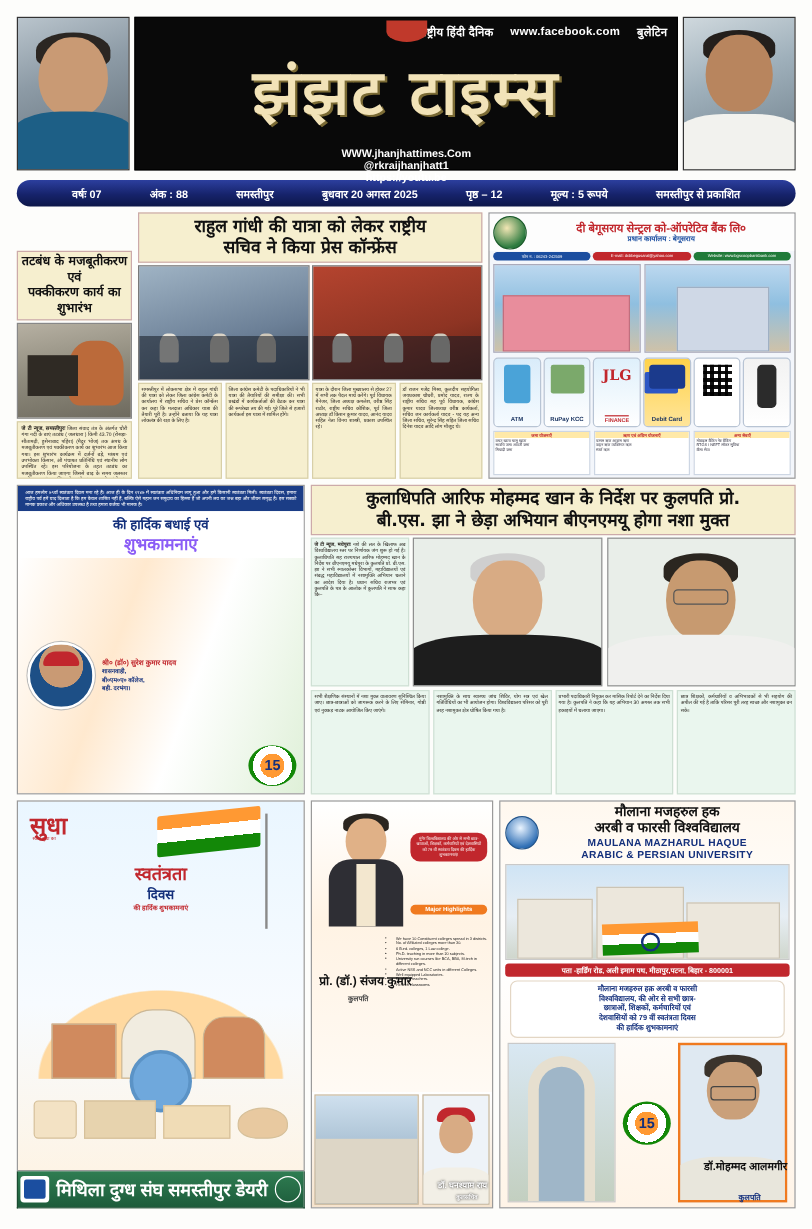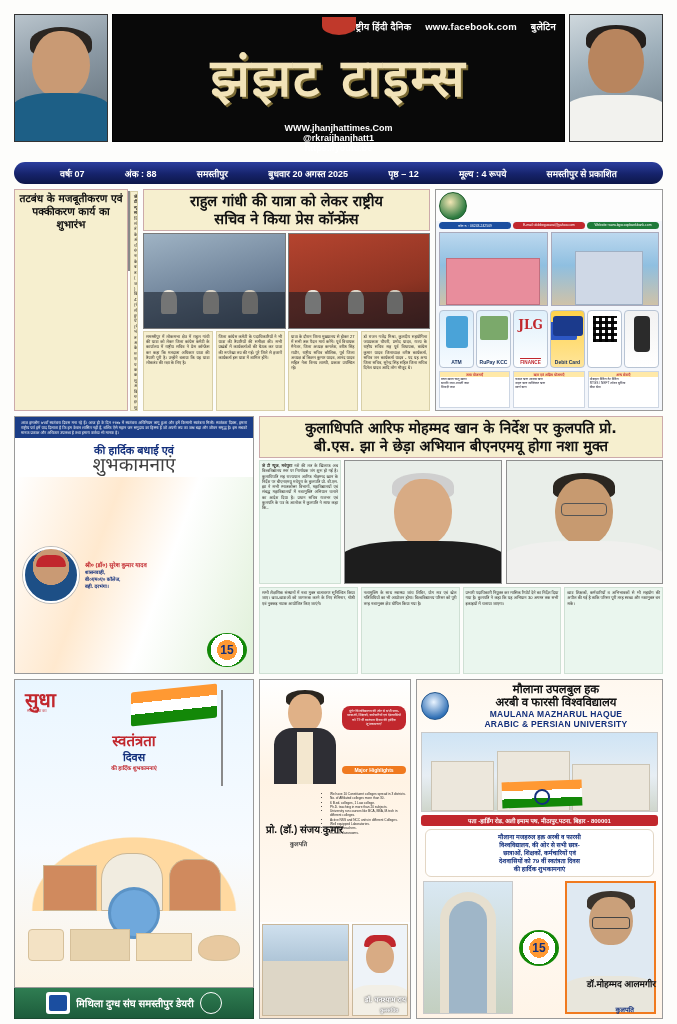--- a/index.html
+++ b/index.html
@@ -53,31 +53,31 @@
     text-shadow:2px 2px 0 #7a6a34;
     margin:-2px 0 0 0;
     white-space:nowrap;
   }
   .mast-bottom{display:flex;align-items:center;justify-content:space-between;height:16px;padding:0 4px;flex-direction:column;}
   .mast-bottom span{color:#fff;font-size:9px;font-weight:bold;}
   .mast-dot{position:absolute;top:2px;left:50%;transform:translateX(-50%);width:34px;height:18px;background:#c0392b;border-radius:0 0 50% 50%;}
 
   
   .infobar{
-    margin-top:20px;height:22px;
+    margin-top:8px;height:22px;
     background:linear-gradient(180deg,#2c3f9e 0%,#16236b 55%,#0d1749 100%);
     border-radius:11px;
     display:flex;align-items:center;justify-content:space-around;
     padding:0 26px;box-sizing:border-box;
   }
   .infobar span{color:#fff;font-size:9px;font-weight:bold;white-space:nowrap;}
 
   
   .band1{display:flex;gap:5px;margin-top:5px;height:222px;}
-  .col-a{width:124px;flex:none;display:flex;}
+  .col-a{width:96px;flex:none;display:flex;flex-direction:column;margin-top:32px;}
   .col-b{width:287px;flex:none;display:flex;flex-direction:column;}
   .col-c{flex:1;}
 
   .hl{
     background:#f6efcf;border:1px solid #caa;
     color:#111;font-weight:bold;text-align:center;
     font-family:"DejaVu Sans","Liberation Sans",sans-serif;
     padding:2px 2px;box-sizing:border-box;
   }
   .hl.small{font-size:10.5px;line-height:13px;}
@@ -160,21 +160,21 @@
      linear-gradient(180deg,#ff9933 0 30%,#ffffff 30% 62%,#138808 62% 100%);
      opacity:.92;}
   .ind-india{position:absolute;right:8px;top:26px;color:#fff;font-size:13px;font-weight:bold;text-shadow:1px 1px 2px #0006;}
   .ind-chakra{position:absolute;right:16px;top:52px;width:26px;height:26px;border-radius:50%;border:3px solid #1b3a8c;background:#dbe6f5;}
   .ind-textbox{background:#1b3d86;color:#fff;padding:3px 6px;}
   .ind-textbox p{margin:0;font-size:3.9px;line-height:5.1px;text-align:justify;}
   .ind-greet{background:#fff;text-align:center;padding:5px 0 4px 0;}
   .ind-g1{font-size:21px;font-weight:bold;color:#c1272d;line-height:24px;font-family:"DejaVu Sans",sans-serif;}
   .ind-g1 em{font-style:normal;color:#138808;}
   .ind-g2{font-size:11px;font-weight:bold;color:#14307c;line-height:14px;}
-  .ind-g3{font-size:19px;font-weight:normal;color:#404040;line-height:16px;}
+  .ind-g3{font-size:14px;font-weight:bold;color:#8b5cf6;line-height:16px;}
   .ind-person{flex:1;position:relative;background:linear-gradient(110deg,#ffffff 0%,#ffe9cf 35%,#ffffff 60%,#dff0d8 100%);overflow:hidden;display:flex;align-items:center;gap:6px;padding:0 8px;}
   .ind-avatar{width:52px;height:52px;border-radius:50%;background:radial-gradient(circle at 50% 34%,#c99a74 42%,#1d4f86 43%);border:2px solid #fff;box-shadow:0 0 0 1px #bbb;flex:none;position:relative;}
   .ind-avatar:after{content:"";position:absolute;top:6px;left:11px;width:30px;height:12px;background:#c1272d;border-radius:12px 12px 2px 2px;}
   .ind-pname{font-size:6px;font-weight:bold;color:#c1272d;line-height:8px;}
   .ind-pdesc{font-size:5px;font-weight:bold;color:#14307c;line-height:7px;}
   .ind-15{position:absolute;right:6px;bottom:6px;width:40px;height:34px;border-radius:50%;background:radial-gradient(circle,#ff9933 0 38%,#ffffff 38% 62%,#138808 62% 100%);display:flex;align-items:center;justify-content:center;color:#14307c;font-size:12px;font-weight:bold;}
 
   .mid-right{flex:1;display:flex;flex-direction:column;}
   .mr-cols{display:flex;gap:3px;flex:1;margin-top:2px;}
   .mr-txt{width:82px;flex:none;background:#eaf6ee;border:1px solid #cfe0d4;padding:2px;box-sizing:border-box;overflow:hidden;}
@@ -213,21 +213,21 @@
   .sudha-chakra{position:absolute;bottom:48px;left:50%;transform:translateX(-50%);width:46px;height:46px;border-radius:50%;background:#6fa8dc;border:3px solid #5b93c6;}
   .sudha-prod{position:absolute;bottom:26px;left:0;right:0;height:48px;display:flex;align-items:flex-end;justify-content:center;gap:6px;}
   .sudha-prod .pbox{background:#f3e2c4;border:1px solid #d6c09a;}
   .sudha-prod .p1{width:34px;height:30px;border-radius:4px;}
   .sudha-prod .p2{width:58px;height:30px;background:#e7d3ae;}
   .sudha-prod .p3{width:54px;height:26px;background:#f0dcb6;}
   .sudha-prod .p4{width:40px;height:24px;border-radius:50% 50% 40% 40%;background:#e8c9a0;}
   .sudha-foot{height:30px;background:linear-gradient(180deg,#2f7d52,#1d5c3b);display:flex;align-items:center;justify-content:center;gap:6px;border:1px solid #1b4b31;border-top:none;}
   .sudha-foot .cowlogo{width:24px;height:22px;background:#fff;border-radius:3px;position:relative;}
   .sudha-foot .cowlogo:after{content:"";position:absolute;inset:3px;background:#1b4ea0;border-radius:2px;}
-  .sudha-foot .ftxt{color:#fff;font-size:10px;font-weight:bold;}
+  .sudha-foot .ftxt{color:#fff;font-size:15px;font-weight:bold;}
   .sudha-foot .cop{width:20px;height:20px;border:1.5px solid #fff;border-radius:50%;}
 
   .munger{width:150px;flex:none;border:1px solid #9a9a9a;background:linear-gradient(180deg,#ffffff 0%,#fff3e4 30%,#ffffff 100%);position:relative;overflow:hidden;display:flex;flex-direction:column;}
   .mg-head{height:28px;background:linear-gradient(180deg,#f07a1f,#d8620f);display:flex;align-items:center;justify-content:center;position:relative;}
   .mg-head .mgt{color:#fff;font-size:15px;font-weight:bold;}
   .mg-body{flex:1;position:relative;}
   .mg-person{position:absolute;left:14px;top:8px;width:62px;height:96px;}
   .mg-person .f{position:absolute;left:50%;transform:translateX(-50%);top:6px;width:34px;height:38px;border-radius:46%/52%;background:#e0b187;}
   .mg-person .h{position:absolute;left:50%;transform:translateX(-50%);top:2px;width:38px;height:16px;border-radius:50% 50% 26% 26%;background:#2b2620;}
   .mg-person .b{position:absolute;bottom:0;left:0;right:0;height:56px;border-radius:30% 30% 0 0;background:#2e2e34;}
@@ -313,21 +313,21 @@
       <div class="body"></div>
     </div>
   </div>
 
   <div class="infobar">
     <span>वर्षः 07</span>
     <span>अंक : 88</span>
     <span>समस्तीपुर</span>
     <span>बुधवार 20 अगस्त 2025</span>
     <span>पृष्ठ – 12</span>
-    <span>मूल्य : 4 रूपये</span>
+    <span>मूल्य : 5 रूपये</span>
     <span>समस्तीपुर से प्रकाशित</span>
   </div>
 
   <div class="band1">
 
     <div class="col-a">
       <div class="hl small">
         <div>तटबंध के मजबूतीकरण एवं</div>
         <div>पक्कीकरण कार्य का शुभारंभ</div>
       </div>
@@ -368,20 +368,24 @@
         <div class="cc">
             <p>डॉ राजन गजेंद्र मिश्रा, कुलदीप सहयोगिता जयप्रकाश चौधरी, प्रमोद यादव, राज्य के राष्ट्रीय सचिव सह पूर्व विधायक, कांग्रेस कुमार यादव जिलाध्यक्ष वरीष्ठ कार्यकर्ता, सचिव जन कार्यकर्ता यादव - पद यह अन्य जिला सचिव, सुरेन्द्र सिंह सहित जिला सचिव दिनेश यादव आदि लोग मौजूद थे।</p>
           </div>
       </div>
     </div>
 
     <div class="col-c">
       <div class="bankad">
         <div class="bank-head">
           <div class="bank-logo"></div>
+          <div class="bank-names">
+            <div class="bank-t1">दी बेगूसराय सेन्ट्रल को-ऑपरेटिव बैंक लि०</div>
+            <div class="bank-t2">प्रधान कार्यालय : बेगूसराय</div>
+          </div>
         </div>
         <div class="bank-strip">
           <div>फोन न. : 06243-242509</div>
           <div class="red">E-mail: dcbbegusarai@yahoo.com</div>
           <div class="grn">Website: www.bgscoopbankbank.com</div>
         </div>
         <div class="bank-pics">
           <div class="bp one">
               <div class="bldg"></div>
             </div>
@@ -570,21 +574,21 @@
         </div>
         <div class="mg-fname">डॉ. घनश्याम राय</div>
         <div class="mg-frole">कुलसचिव</div>
       </div>
     </div>
 
     <div class="mmhau">
       <div class="mm-head">
         <div class="mm-logo"></div>
         <div class="mm-names">
-          <div class="mm-h1">मौलाना उपलबुल हक</div>
+          <div class="mm-h1">मौलाना मजहरुल हक</div>
           <div class="mm-h1">अरबी व फारसी विश्वविद्यालय</div>
           <div class="mm-h2">MAULANA MAZHARUL HAQUE</div>
           <div class="mm-h3">ARABIC &amp; PERSIAN UNIVERSITY</div>
         </div>
       </div>
       <div class="mm-pic">
         <div class="blk b1"></div>
         <div class="blk b2"></div>
         <div class="blk b3"></div>
         <div class="mm-flag"></div>

